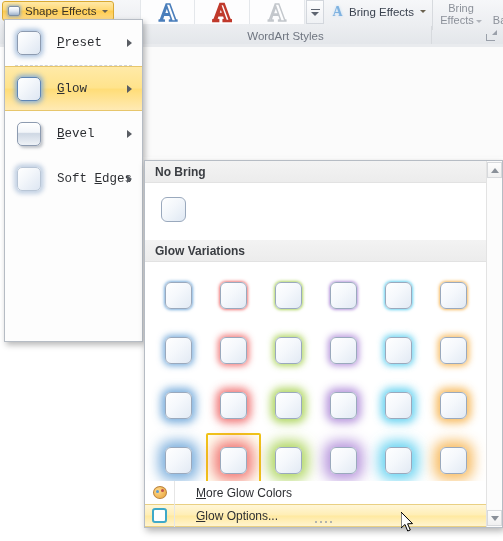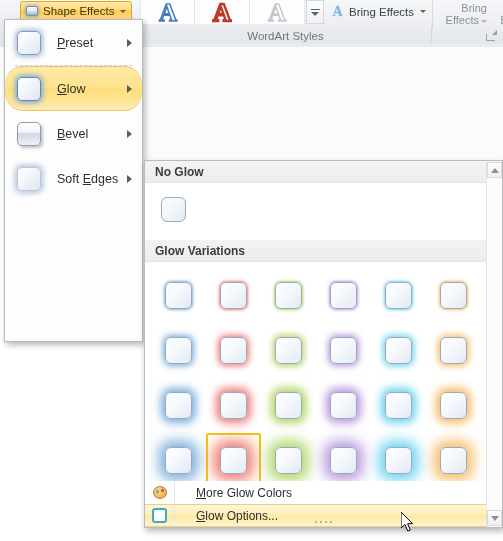--- a/index.html
+++ b/index.html
@@ -14,21 +14,21 @@
 
   
   .ribbon {
     position: absolute; left:0; top:0; width:503px; height:47px;
     background: linear-gradient(to bottom, #f6f7f9 0%, #eceef1 55%, #e3e6ea 100%);
     border-bottom: 2px solid #c8a84a;
   }
   .ribbon-inner { position:absolute; left:0; top:0; width:503px; height:39px; }
 
   .shape-effects-btn {
-    position:absolute; left:20px; top:1px; width:112px; height:20px;
+    position:absolute; left:2px; top:1px; width:112px; height:20px;
     background: linear-gradient(to bottom, #ffe9a8 0%, #ffd873 45%, #ffcc4d 50%, #ffdc8c 100%);
     border:1px solid #d9a933; border-radius:3px;
     display:flex; align-items:center; gap:4px; padding-left:4px;
     color:#3a3226; font-size:11.5px; white-space:nowrap;
   }
   .se-icon { width:14px; height:12px; position:relative; flex:0 0 auto; }
   .se-icon i {
     position:absolute; left:1px; top:1px; width:12px; height:10px;
     border-radius:2px; border:1px solid #7d8fa6;
     background: linear-gradient(to bottom, #ffffff 0%, #dfe7f2 50%, #9fb3cc 100%);
@@ -52,49 +52,50 @@
   .text-effects-btn {
     position:absolute; left:330px; top:2px; height:19px;
     display:flex; align-items:center; gap:4px; color:#3b4350; font-size:11.5px; white-space:nowrap;
   }
   .te-icon { width:15px;height:15px; display:flex; align-items:center; justify-content:center;
              font-family:"Liberation Serif", serif; font-weight:bold; font-size:14px; color:#7fb2e0;
              text-shadow:0 0 3px #bcd9f2; }
 
   .arrange-group { position:absolute; left:432px; top:0px; width:71px; height:30px; 
                    border-left:1px solid #d7dade; }
-  .arr-btn { position:absolute; font-size:11px; color:#8b9099; line-height:12px; white-space:nowrap; text-align:right; }
+  .arr-btn { position:absolute; font-size:11px; color:#8b9099; line-height:12px; white-space:nowrap; text-align:center; }
   .arr-b1 { left:2px; top:2px; width:52px; }
   .arr-b2 { left:52px; top:2px; width:48px; }
   .arr-caret { width:0;height:0;border-left:3px solid transparent;border-right:3px solid transparent;border-top:3px solid #b0b4bb; display:inline-block; margin-left:2px; vertical-align:middle;}
 
   .group-label { position:absolute; left:140px; top:26px; width:292px; height:19px;
                  display:flex; align-items:center; justify-content:center;
                  color:#6f7580; font-size:11.5px; border-right:1px solid #d7dade; }
   .dlg-launcher { position:absolute; right:6px; top:30px; width:11px; height:11px; }
   .dlg-launcher .l1 { position:absolute; left:0; bottom:0; width:9px; height:1px; background:#9aa0aa; }
   .dlg-launcher .l2 { position:absolute; left:0; bottom:0; width:1px; height:7px; background:#9aa0aa; }
   .dlg-launcher .l3 { position:absolute; right:0px; top:0px; width:0;height:0;
                       border-left:5px solid transparent; border-bottom:5px solid #9aa0aa; }
 
   .ribbon-seam { position:absolute; left:0; top:44px; width:503px; height:3px; background:#e9ebee; }
 
   
   .menu {
     position:absolute; left:4px; top:19px; width:139px; height:323px;
     background:#fdfdfd; border:1px solid #b6bcc4;
     box-shadow: 2px 3px 6px rgba(0,0,0,.28);
+    font-family: Liberation Mono, monospace;
   }
   .menu-item {
     position:relative; height:45px; display:flex; align-items:center;
     padding-left:10px; gap:14px; cursor:default;
   }
   .menu-item.sel {
     background: linear-gradient(to bottom, #ffeaa8 0%, #ffe38c 48%, #ffdd78 52%, #ffeab4 100%);
-    border-top:1px solid #e7c66c; border-bottom:1px solid #e7c66c;border-radius:18px;
+    border-top:1px solid #e7c66c; border-bottom:1px solid #e7c66c;
   }
   .mi-label { color:#2d2f33; font-size:12.5px; white-space:nowrap; }
   .mi-label u { text-decoration:underline; }
   .mi-arrow {
     position:absolute; right:10px; top:50%; margin-top:-4px;
     width:0;height:0;border-top:4px solid transparent;border-bottom:4px solid transparent;border-left:5px solid #595d63;
   }
   .menu-sep { height:1px; margin:0 10px; border-top:1px dashed #cfd3d8; }
 
   
@@ -301,21 +302,21 @@
           <i></i>
         </span>
       <span class="mi-label">Soft <u>E</u>dges</span>
       <span class="mi-arrow"></span>
     </div>
 
   </div>
 
   <div class="submenu">
 
-    <div class="sub-head">No Glow</div>
+    <div class="sub-head">No Bring</div>
 
     <div class="no-glow-area">
       <div class="ng-thumb">
           <i></i>
         </div>
     </div>
 
     <div class="sub-head">Glow Variations</div>
 
     <div class="variations" id="var-grid">

